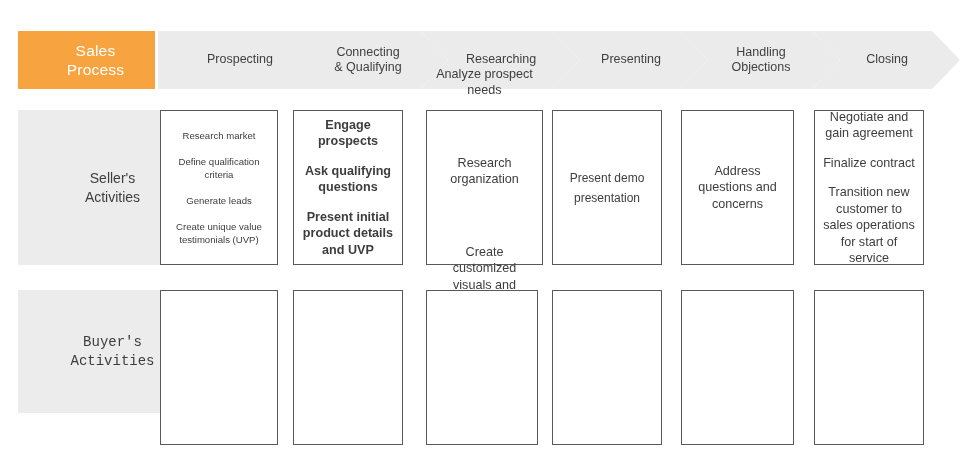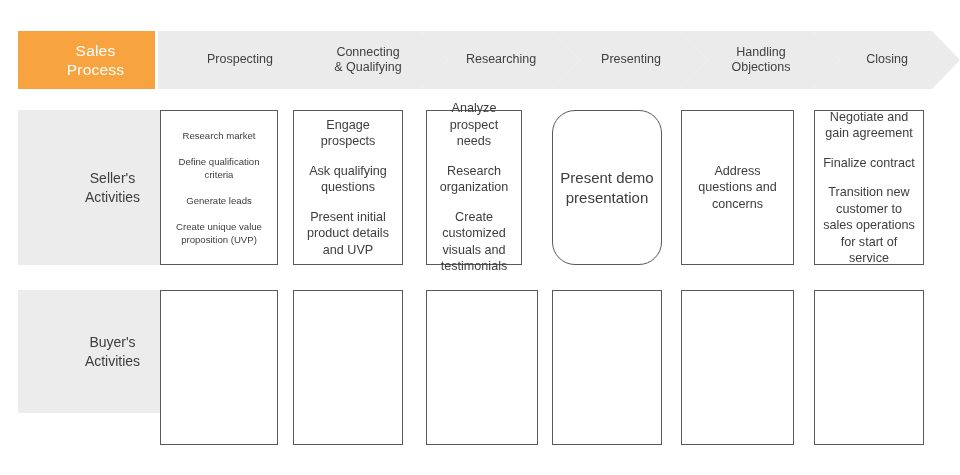--- a/index.html
+++ b/index.html
@@ -89,21 +89,21 @@
     flex-direction: column;
     align-items: center;
     justify-content: center;
     text-align: center;
     font-size: 14px;
     line-height: 19px;
     color: #3d3d3d;
     padding-left: 35px;
   }
   .row-label-seller { top: 110px; height: 155px; }
-  .row-label-buyer  { top: 290px; height: 123px; }
+  .row-label-buyer  { top: 290px; height: 123px; font-family: Liberation Mono, monospace; }
 
   
   .act-box {
     position: absolute;
     box-sizing: border-box;
     border: 1px solid #595959;
     background: #ffffff;
     display: flex;
     flex-direction: column;
     align-items: center;
@@ -116,21 +116,21 @@
 
   .act-line {
     display: block;
     width: 100%;
   }
   .act-line + .act-line { margin-top: 13px; }
 
   
   .fs-sm  { font-size: 9.6px;  line-height: 13px; }
   .fs-md  { font-size: 12.6px; line-height: 16.5px; }
-  .fs-lg  { font-size: 15px;   line-height: 20px; border-radius: 23px; }
+  .fs-lg  { font-size: 12px;   line-height: 20px; }
 </style>
 </head>
 <body>
 
 <div id="canvas">
 
   <div class="header-row">
 
     <div class="title-block">
       <span>Sales</span>
@@ -161,28 +161,28 @@
 
   <div id="rows">
       <div class="row-label row-label-seller">
         <span>Seller's</span>
         <span>Activities</span>
       </div>
       <div class="act-box seller-box fs-sm" style="left: 160px; width: 118px;">
         <span class="act-line">Research market</span>
         <span class="act-line">Define qualification criteria</span>
         <span class="act-line">Generate leads</span>
-        <span class="act-line">Create unique value proposition (UVP)</span>
-      </div>
-      <div class="act-box seller-box fs-md" style="left: 293px; width: 110px;">
+        <span class="act-line">Create unique value testimonials (UVP)</span>
+      </div>
+      <div class="act-box seller-box fs-md" style="left: 293px; width: 110px; font-weight: bold;">
         <span class="act-line">Engage prospects</span>
         <span class="act-line">Ask qualifying questions</span>
         <span class="act-line">Present initial product details and UVP</span>
       </div>
-      <div class="act-box seller-box fs-md" style="left: 426px; width: 96px;">
+      <div class="act-box seller-box fs-md" style="left: 426px; width: 117px; gap: 43px;">
         <span class="act-line">Analyze prospect needs</span>
         <span class="act-line">Research organization</span>
         <span class="act-line">Create customized visuals and testimonials</span>
       </div>
       <div class="act-box seller-box fs-lg" style="left: 552px; width: 110px;">
         <span class="act-line">Present demo presentation</span>
       </div>
       <div class="act-box seller-box fs-md" style="left: 681px; width: 113px;">
         <span class="act-line">Address questions and concerns</span>
       </div>

